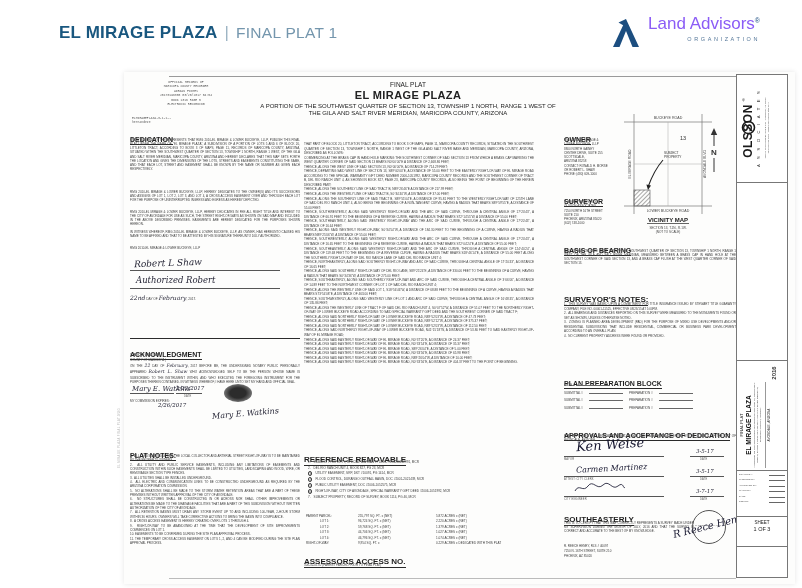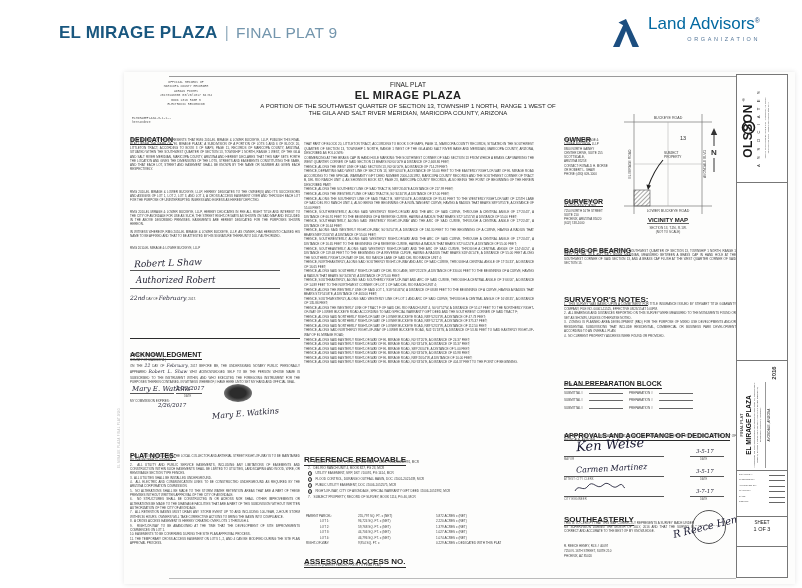--- a/index.html
+++ b/index.html
@@ -9,21 +9,21 @@
 
   
   .hdr { position:absolute; left:0; top:0; width:802px; height:66px; background:#fff; }
   .hdr-left { position:absolute; left:59px; top:23px; display:flex; align-items:baseline; }
   .hdr-title { font-size:17px; font-weight:bold; color:#19577f; letter-spacing:.2px; }
   .hdr-div { font-size:17px; color:#9db4c4; margin:0 7px; font-weight:300; }
   .hdr-sub { font-size:15.5px; color:#7496ad; letter-spacing:.3px; }
   .brand { position:absolute; right:42px; top:14px; display:flex; align-items:flex-start; }
   .brand-mark { margin-right:7px; margin-top:3px; }
   .brand-text { display:flex; flex-direction:column; align-items:flex-end; }
-  .brand-name { font-size:17px; color:#0369a1; }
+  .brand-name { font-size:17px; color:#8b5cf6; }
   .brand-reg { font-size:7px; vertical-align:super; color:#1c4e80; }
   .brand-org { font-size:5.5px; letter-spacing:2.6px; color:#56789a; margin-top:2px; }
 
   
   .sheet { position:absolute; left:124px; top:72px; width:671px; height:512px;
            background:#fdfdfc; box-shadow:0 0 5px rgba(0,0,0,.10); color:#3a3a3a; }
   .sheet * { position:absolute; }
   .topline { left:45px; top:4px; width:567px; height:0; border-top:1px solid #9a9a9a; }
   .botline { left:45px; top:506px; width:567px; height:0; border-top:1px solid #bbb; }
 
@@ -67,21 +67,21 @@
 </style>
 </head>
 <body>
 
 <div class="page">
 
   <div class="hdr">
     <div class="hdr-left">
       <span class="hdr-title">EL MIRAGE PLAZA</span>
       <span class="hdr-div">|</span>
-      <span class="hdr-sub">FINAL PLAT 9</span>
+      <span class="hdr-sub">FINAL PLAT 1</span>
     </div>
     <div class="brand">
       <span class="brand-mark">
         <svg width="30" height="32" viewBox="0 0 30 32">
           <polygon points="15,2 28,30 21.5,30 15,14 8.5,30 2,30" fill="#1c4e80"></polygon>
           <polygon points="15,2 15,10 7.5,5.5" fill="#1c4e80"></polygon>
         </svg>
       </span>
       <span class="brand-text">
         <span><span class="brand-name">Land Advisors</span><span class="brand-reg">®</span></span>

